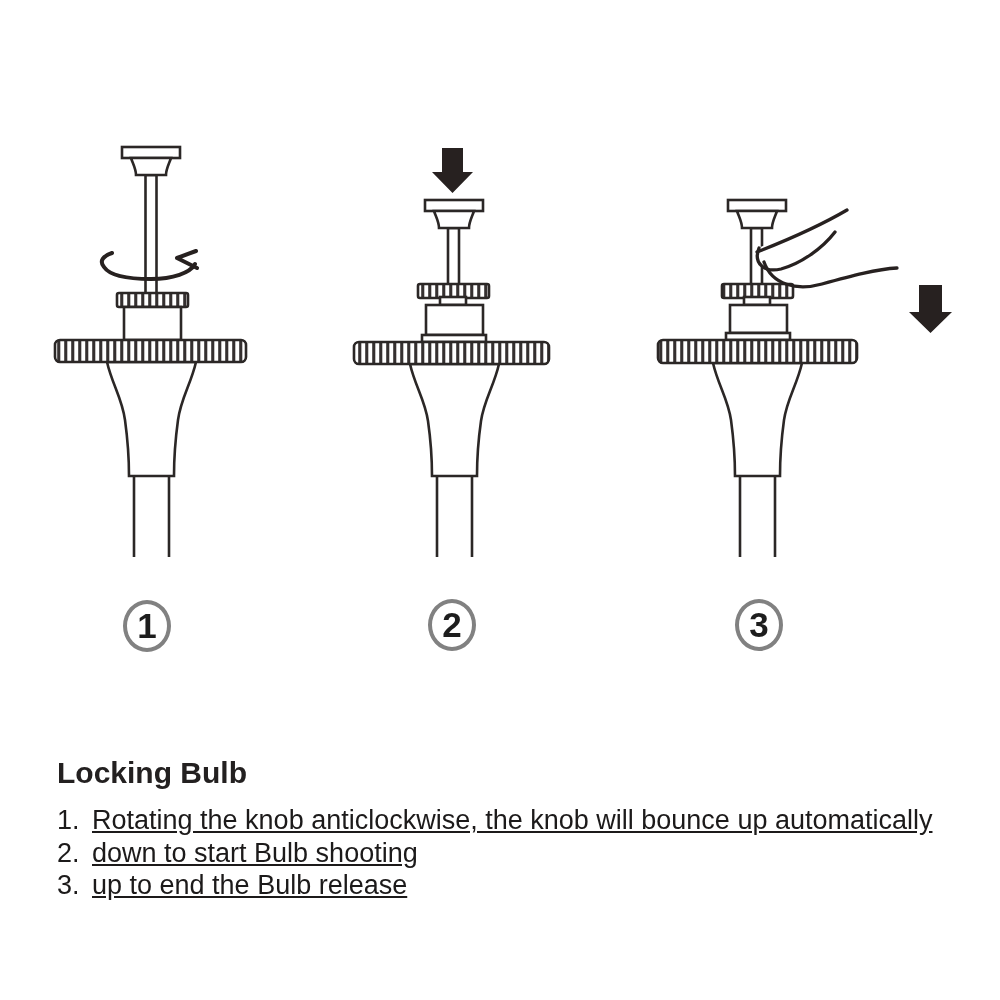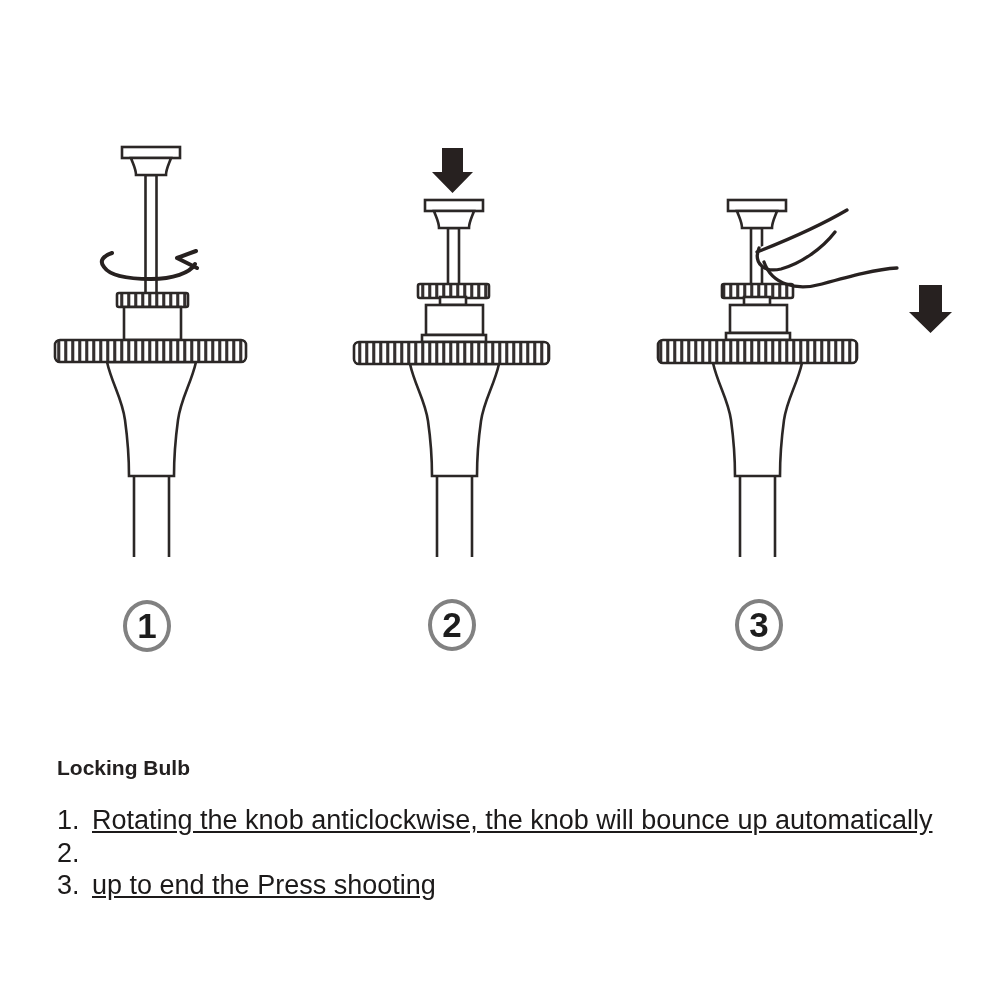--- a/index.html
+++ b/index.html
@@ -14,21 +14,21 @@
     position:absolute;width:48px;height:52px;box-sizing:border-box;
     border:4px solid #818181;border-radius:50%;
     display:flex;align-items:center;justify-content:center;
     font-weight:bold;font-size:35px;color:#1d1d1d;background:#fff;
   }
   .badge1{left:123px;top:600px;}
   .badge2{left:428px;top:599px;}
   .badge3{left:735px;top:599px;}
   .heading{
     position:absolute;left:57px;top:756px;
-    font-size:21px;font-weight:bold;color:#232020;letter-spacing:0px;
+    font-size:30px;font-weight:bold;color:#232020;letter-spacing:0px;
   }
   .ins-list{position:absolute;left:57px;top:804px;width:935px;color:#1c1a1a;}
   .ins-item{display:flex;font-size:27px;line-height:32.5px;}
   .ins-num{width:35px;flex:0 0 35px;}
   .ins-text{flex:1;text-decoration:underline;}
 </style>
 </head>
 <body>
 
 <div class="stage">
@@ -143,23 +143,24 @@
     <div class="ins-item">
       <span class="ins-num">1.</span>
       <div class="ins-text">
         <div>Rotating the knob anticlockwise, the knob will bounce up automatically</div>
         <div></div>
       </div>
     </div>
     <div class="ins-item">
       <span class="ins-num">2.</span>
       <div class="ins-text">
+        <div>down to start Bulb shooting</div>
       </div>
     </div>
     <div class="ins-item">
       <span class="ins-num">3.</span>
       <div class="ins-text">
-        <div>up to end the Press shooting</div>
+        <div>up to end the Bulb release</div>
       </div>
     </div>
   </div>
 
 </div>
 
 </body></html>

